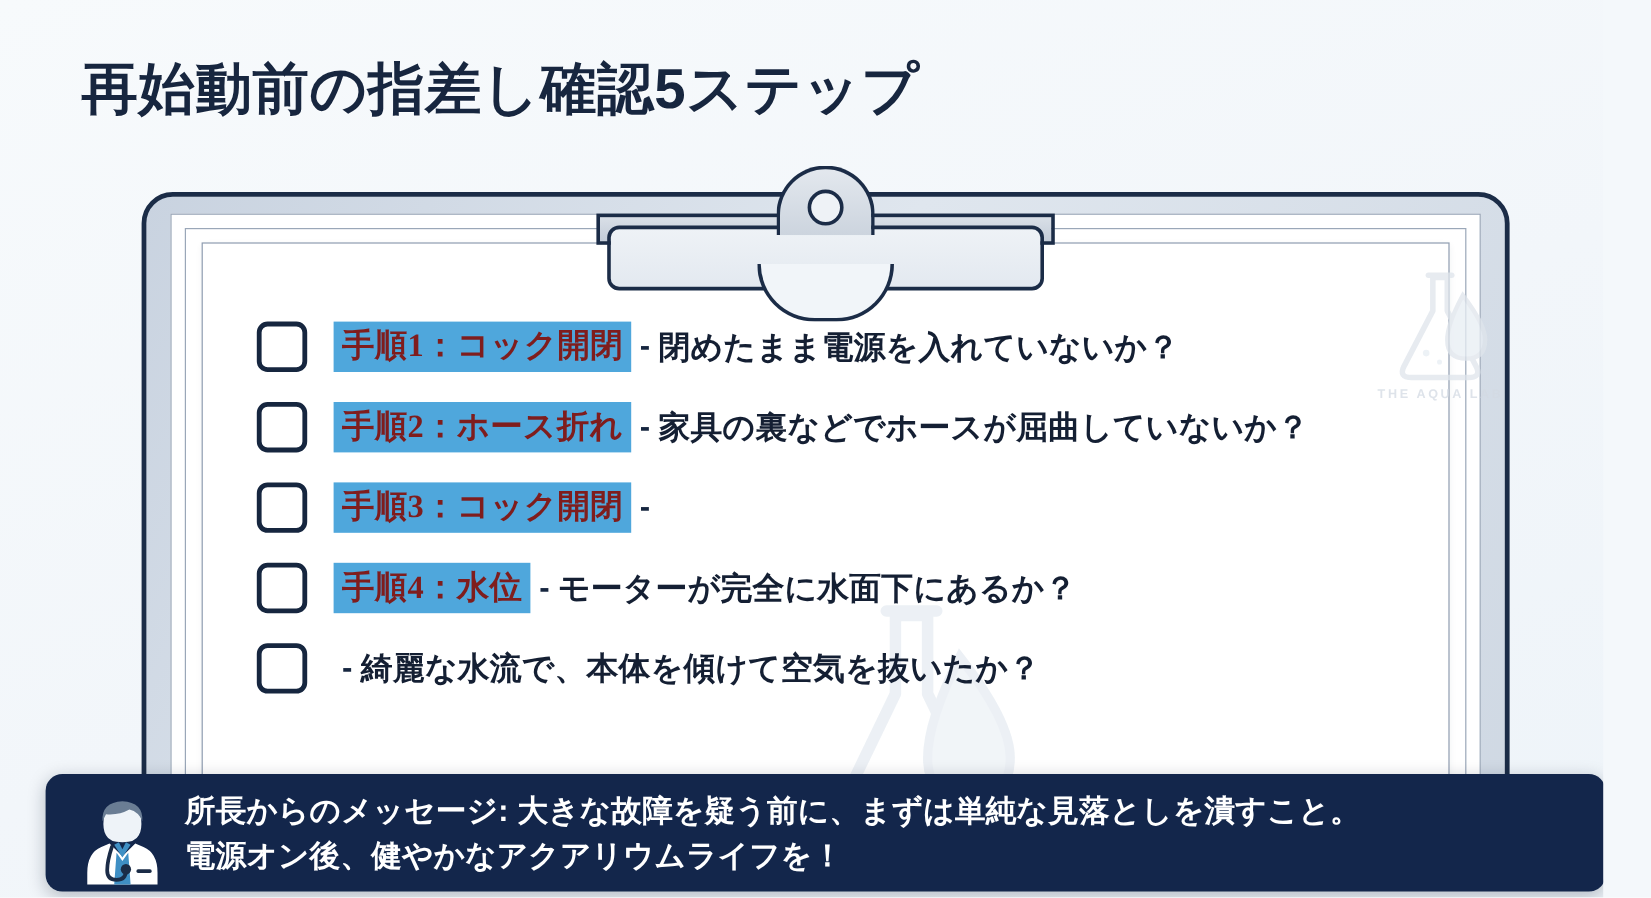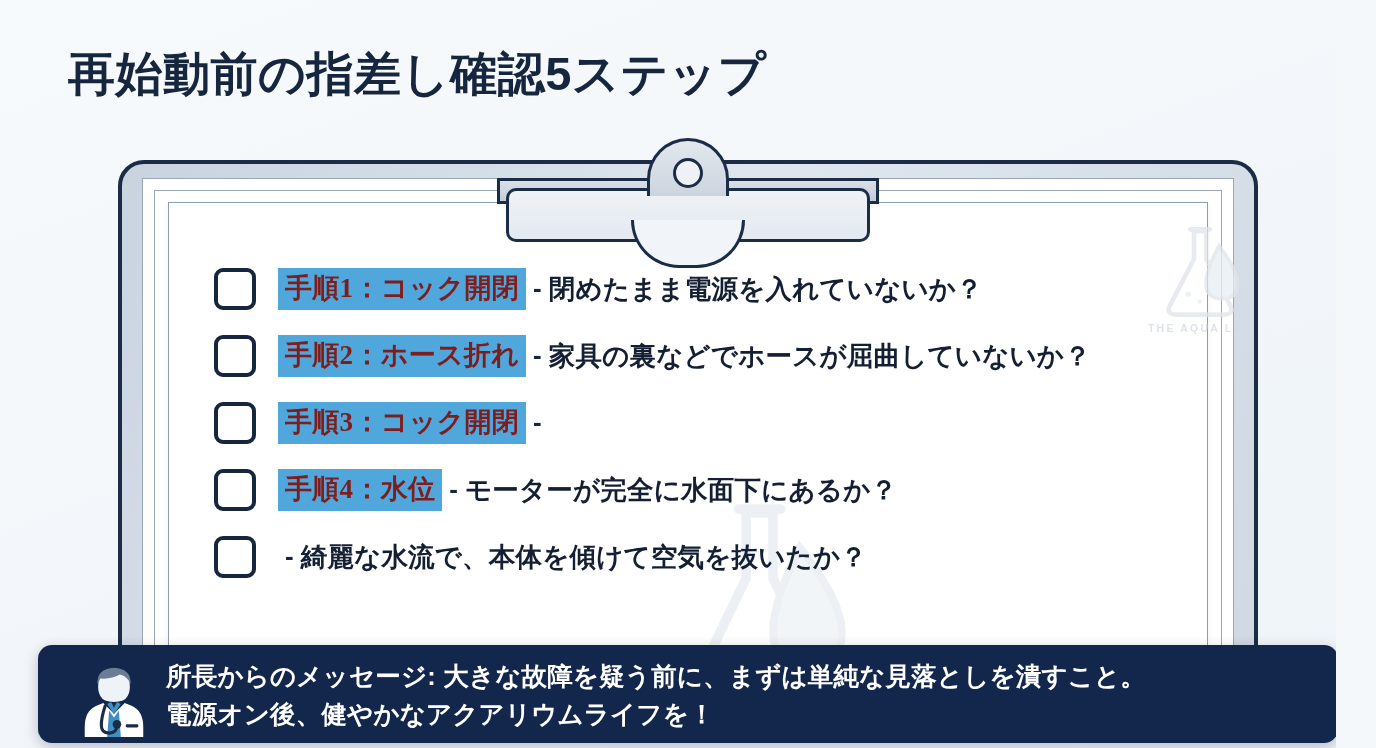--- a/index.html
+++ b/index.html
@@ -227,21 +227,21 @@
   .banner {
     position: absolute;
     left: 38px;
     top: 645px;
     width: 1300px;
     height: 98px;
     background: #13264b;
     border-radius: 14px;
     display: flex;
     align-items: flex-start;
-    padding: 12px 0 0 12px;
+    padding: 12px 0 0 0;
     box-sizing: border-box;
     box-shadow: 0 4px 14px rgba(10,22,45,0.25);
   }
   .banner-avatar {
     flex: 0 0 auto;
     width: 76px;
     height: 80px;
     margin-left: 26px;
     margin-top: 2px;
   }

